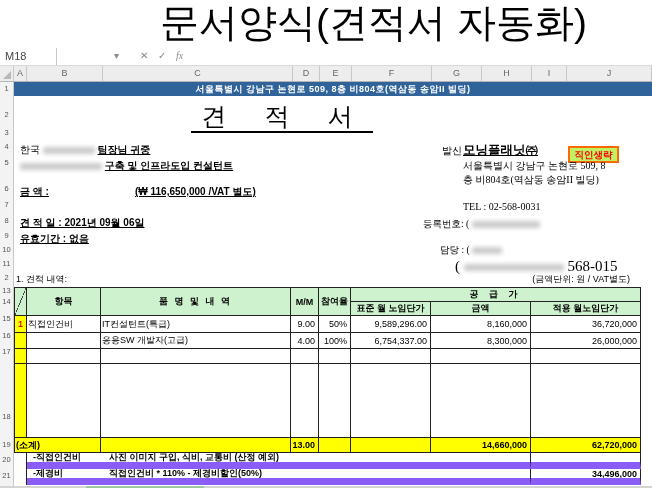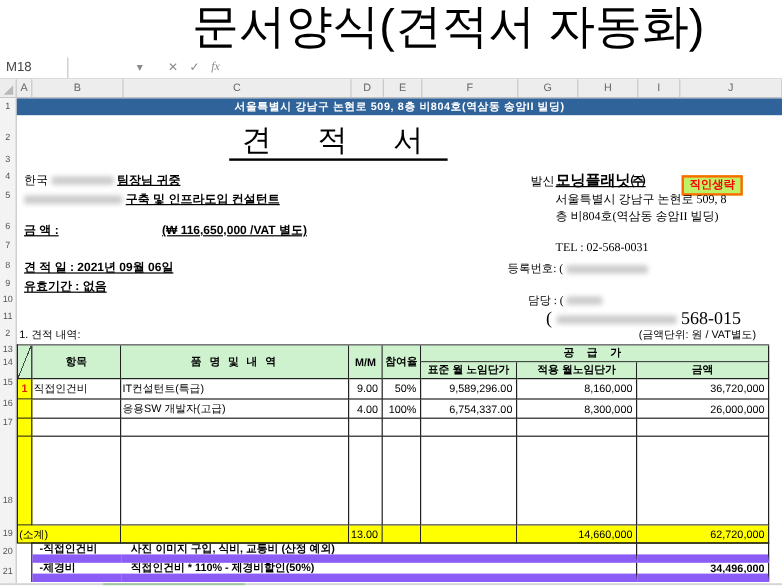--- a/index.html
+++ b/index.html
@@ -87,21 +87,21 @@
     font-size:9px;
   }
   .qtable .c {
     border-right:1px solid #222; border-bottom:1px solid #222;
     display:flex; align-items:center; overflow:hidden; white-space:nowrap;
   }
   .g { background:#cdf2cd; justify-content:center; font-weight:bold; }
   .y { background:#ffff00; }
   .num { justify-content:flex-end; padding-right:3px; }
   .txt { padding-left:1px; }
-  .b { font-weight:normal; }
+  .b { font-weight:bold; }
   .diag { grid-row:1/3; background:#cdf2cd; position:relative; }
   .diag:after {
     content:""; position:absolute; inset:0;
     background:linear-gradient(to bottom right, transparent 48%, #444 48%, #444 52%, transparent 52%);
   }
   .rs { grid-row:1/3; }
   .sup { grid-column:6/9; }
   .sub-label { grid-column:1/3; }
   .item-no { justify-content:center; color:#dd2200; font-weight:bold; }
   
@@ -221,22 +221,22 @@
 
     <div class="qtable">
 
       <div class="c diag"></div>
       <div class="c g rs">항목</div>
       <div class="c g rs" style="letter-spacing:2px">품 명 및 내 역</div>
       <div class="c g rs">M/M</div>
       <div class="c g rs">참여율</div>
       <div class="c g sup" style="letter-spacing:4px">공  급  가</div>
       <div class="c g">표준 월 노임단가</div>
+      <div class="c g">금액</div>
       <div class="c g">적용 월노임단가</div>
-      <div class="c g">금액</div>
 
       <div class="c y item-no">1</div>
       <div class="c txt">직접인건비</div>
       <div class="c txt">IT컨설턴트(특급)</div>
       <div class="c num">9.00</div>
       <div class="c num">50%</div>
       <div class="c num">9,589,296.00</div>
       <div class="c num">8,160,000</div>
       <div class="c num">36,720,000</div>
 

